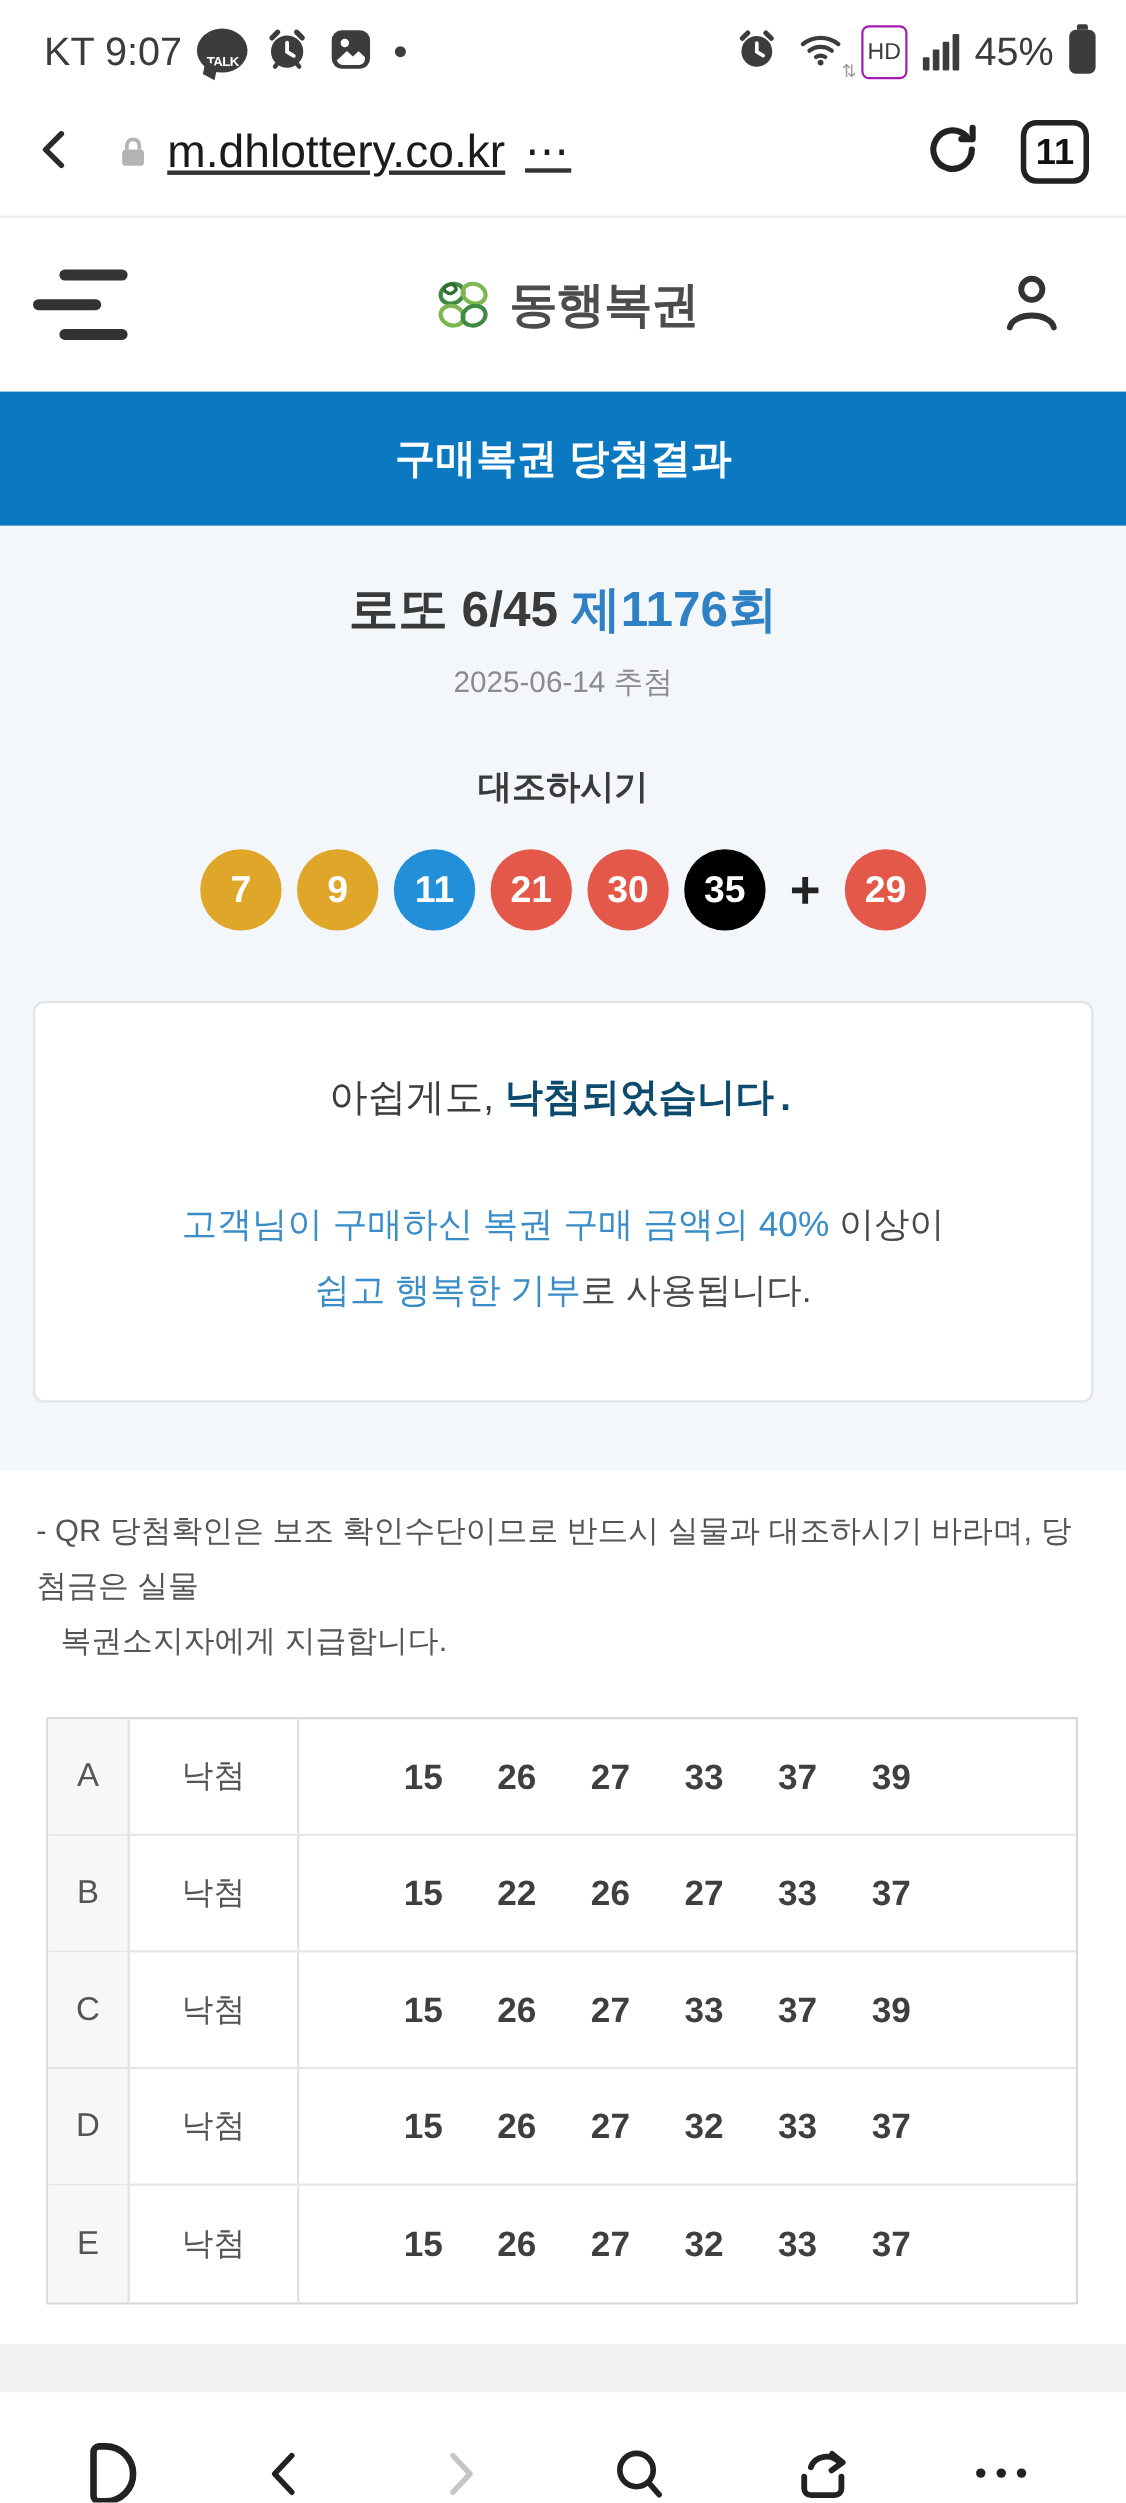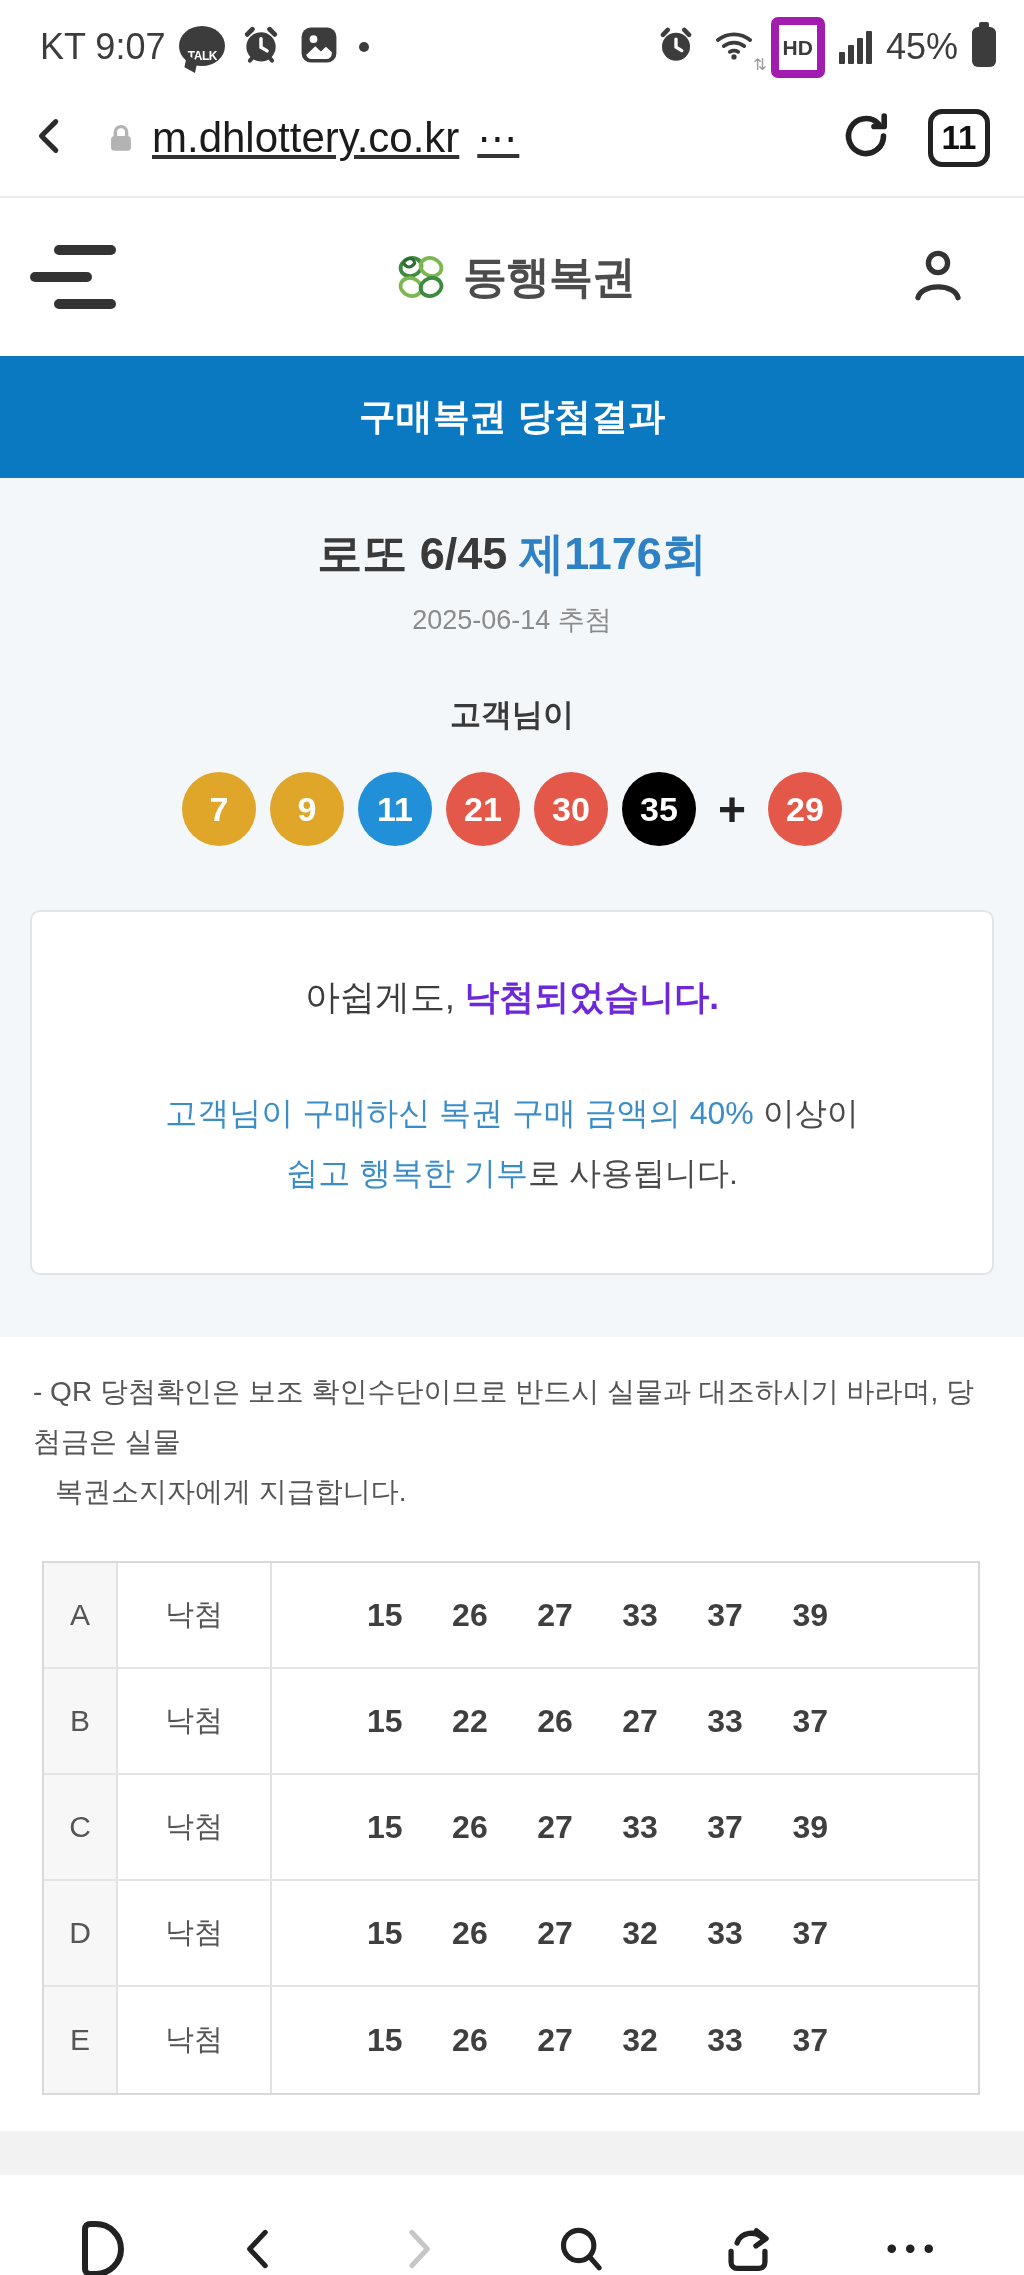--- a/index.html
+++ b/index.html
@@ -9,21 +9,21 @@
 
   
   .status-bar { height:80px; display:flex; align-items:center; justify-content:space-between; padding:14px 28px 0 40px; background:#fff; }
   .sb-left, .sb-right { display:flex; align-items:center; gap:14px; }
   .sb-text { font-size:36px; color:#3c3c3c; letter-spacing:0; }
   .kakao-icon { position:relative; width:46px; height:42px; }
   .kakao-bubble { width:46px; height:40px; background:#3c3c3c; border-radius:50%; display:flex; align-items:center; justify-content:center; }
   .kakao-bubble span { color:#fff; font-size:12px; font-weight:bold; letter-spacing:-0.5px;margin-top:20px; }
   .kakao-tail { position:absolute; left:6px; bottom:-2px; width:12px; height:12px; background:#3c3c3c; transform:rotate(28deg) skew(16deg); }
   .dot-icon { width:10px; height:10px; background:#3c3c3c; border-radius:50%; margin-left:4px; }
-  .hd-badge { border:8px solid #a21caf; border-radius:7px; font-size:21px; font-weight:bold; color:#3c3c3c; padding:12px 4px; line-height:1; }
+  .hd-badge { border:2px solid #a21caf; border-radius:7px; font-size:21px; font-weight:normal; color:#3c3c3c; padding:12px 4px; line-height:1; }
   .signal-bars { display:flex; align-items:flex-end; gap:3px; height:34px; }
   .signal-bars i { display:block; width:6px; background:#3c3c3c; border-radius:1px; }
   .battery-icon { width:24px; height:40px; background:#3c3c3c; border-radius:6px; position:relative; }
   .battery-icon::before { content:""; position:absolute; top:-5px; left:7px; width:10px; height:5px; background:#3c3c3c; border-radius:2px 2px 0 0; }
   .wifi-wrap { position:relative; }
   .wifi-arrows { position:absolute; right:-10px; bottom:-4px; font-size:16px; color:#9a9a9a; }
 
   
   .url-bar { height:118px; display:flex; align-items:center; padding:0 34px 0 28px; background:#fff; border-bottom:2px solid #ececec; }
   .url-center { display:flex; align-items:center; gap:14px; flex:1; justify-content:flex-start; margin-left:30px;text-decoration:underline; }
@@ -47,21 +47,21 @@
   .light-section { background:#f3f7fa; padding:46px 0 62px 0; }
   .lotto-title { text-align:center; font-size:45px; font-weight:bold; color:#3a3a3a; }
   .lotto-title .round { color:#2e81c4; margin-left:12px; }
   .draw-date { text-align:center; font-size:27px; color:#8b8b8b; margin-top:18px; }
   .numbers-label { text-align:center; font-size:31px; font-weight:bold; color:#3a3a3a; margin-top:56px; }
   .balls-row { display:flex; align-items:center; justify-content:center; gap:14px; margin-top:36px; }
   .ball { width:74px; height:74px; border-radius:50%; display:flex; align-items:center; justify-content:center; color:#fff; font-size:34px; font-weight:bold; }
   .plus-sign { font-size:48px; font-weight:bold; color:#222; margin:0 8px; }
   .message-box { background:#fff; border:2px solid #e1e5e9; border-radius:10px; margin:64px 30px 0 30px; padding:62px 30px 70px 30px; }
   .msg-line1 { text-align:center; font-size:35px; color:#3d3d3d; }
-  .msg-line1 b { color:#6d28d9; }
+  .msg-line1 b { color:#0c4a6e;font-family:Liberation Mono, monospace; }
   .msg-donation { text-align:center; font-size:32px; line-height:60px; color:#4a4a4a; margin-top:62px; }
   .msg-donation .blue { color:#3b8dc8; }
 
   
   .white-section { background:#fff; padding:30px 0 36px 0; }
   .notice { padding:0 40px 0 33px; font-size:28px; line-height:50px; color:#555; }
   .notice .l2 { padding-left:22px; }
   .ticket-table { margin:44px 44px 0 42px; border:2px solid #d9d9d9; }
   .t-row { display:flex; height:106px; border-bottom:2px solid #e5e5e5; }
   .t-row:last-child { border-bottom:none; }
@@ -186,21 +186,21 @@
 
   <div class="banner">
     <span class="banner-title">구매복권 당첨결과</span>
   </div>
 
   <section class="light-section">
     <div class="lotto-title">
       <span>로또 6/45</span><span class="round">제1176회</span>
     </div>
     <div class="draw-date">2025-06-14 추첨</div>
-    <div class="numbers-label">고객님이</div>
+    <div class="numbers-label">대조하시기</div>
     <div class="balls-row" id="balls-row">
         <div class="ball" style="background: rgb(223, 166, 41);">7</div>
         <div class="ball" style="background: rgb(223, 166, 41);">9</div>
         <div class="ball" style="background: rgb(33, 144, 216);">11</div>
         <div class="ball" style="background: rgb(228, 88, 74);">21</div>
         <div class="ball" style="background: rgb(228, 88, 74);">30</div>
         <div class="ball" style="background: #000000;">35</div>
         <span class="plus-sign">+</span>
         <div class="ball" style="background: rgb(228, 88, 74);">29</div>
       </div>

